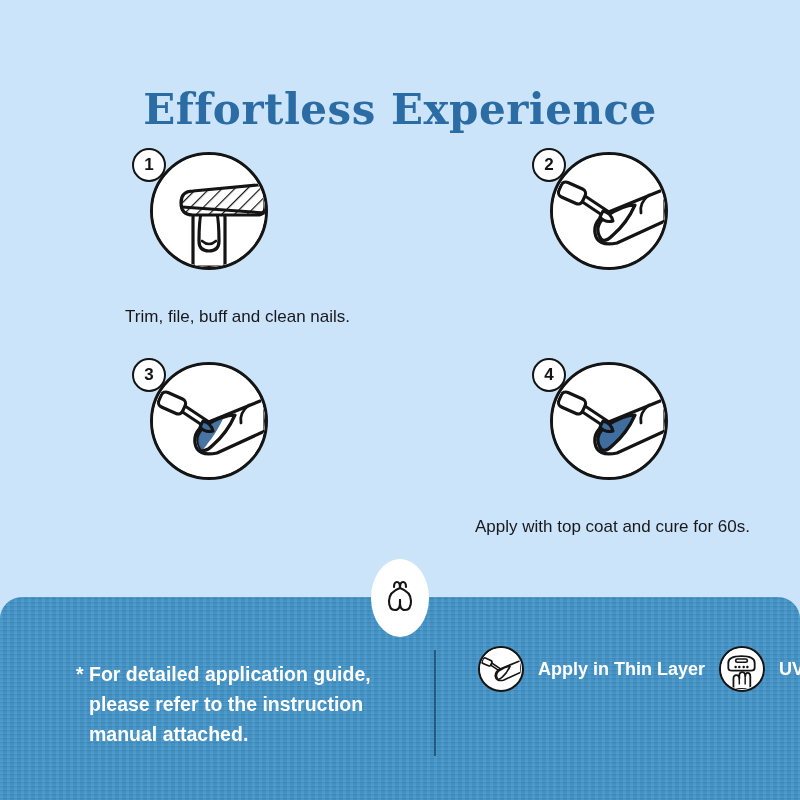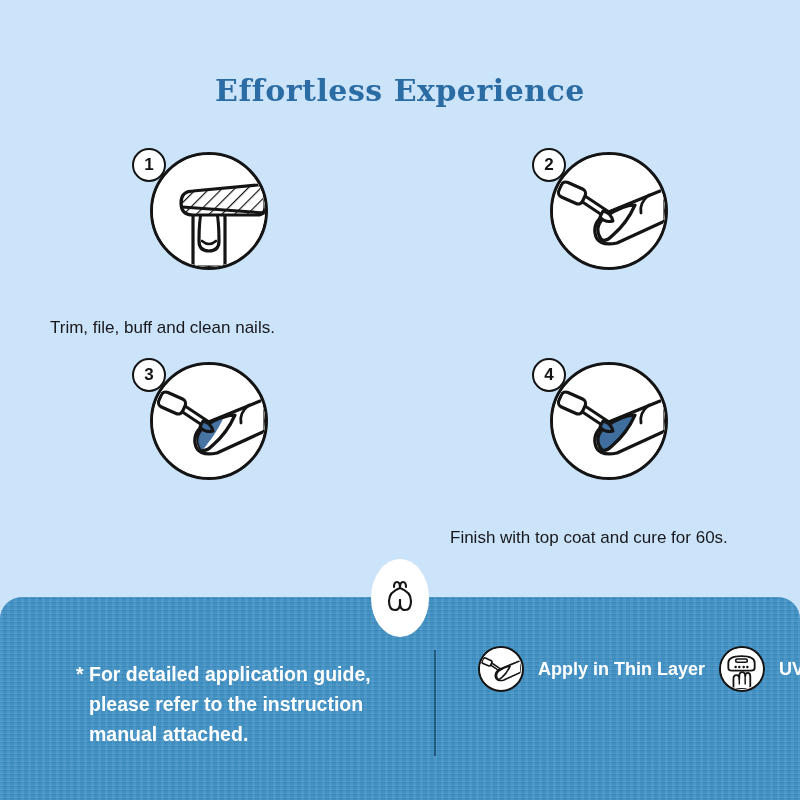--- a/index.html
+++ b/index.html
@@ -19,26 +19,26 @@
     position: relative;
     width: 800px;
     height: 800px;
     background: #cce4fa;
     overflow: hidden;
   }
 
   
   .title {
     position: absolute;
-    top: 73px;
+    top: 85px;
     left: 0;
     width: 800px;
     text-align: center;
     font-family: "DejaVu Serif", "Liberation Serif", serif;
-    font-size: 30px;
+    font-size: 42px;
     font-weight: 700;
     letter-spacing: 0.5px;
     color: #2a6ca3;
     white-space: nowrap;
   }
 
   
   .steps {
     position: absolute;
     top: 150px;
@@ -86,23 +86,23 @@
     display: flex;
     align-items: center;
     justify-content: center;
     font-family: "Liberation Sans", sans-serif;
     font-size: 17px;
     font-weight: 700;
     color: #141414;
     z-index: 4;
   }
   .step-caption {
-    margin-top: 27px;
+    margin-top: 16px;
     width: 300px;
-    text-align: left;
+    text-align: right;
     font-family: "Liberation Sans", sans-serif;
     font-size: 17px;
     line-height: 25px;
     color: #18181c;
   }
 
   
   .panel {
     position: absolute;
     left: 0;
@@ -327,21 +327,21 @@
 
               <rect x="6" y="30" width="26" height="16" rx="5" transform="rotate(24 19 38)" fill="#fff" stroke="#141414" stroke-width="3.2"></rect>
               <line x1="28" y1="46" x2="52" y2="62" stroke="#141414" stroke-width="3"></line>
               <line x1="32" y1="41" x2="56" y2="57" stroke="#141414" stroke-width="3"></line>
               <path d="M50 56 Q58 58 60 66 Q52 68 47 62 Z" fill="#3e6d9e" stroke="#141414" stroke-width="3" stroke-linejoin="round"></path>
             </g>
           </svg>
         </div>
         <div class="badge">4</div>
       </div>
-      <div class="step-caption">Finish with top coat and cure for 60s.</div>
+      <div class="step-caption">Apply with top coat and cure for 60s.</div>
     </div>
 
   </div>
 
   <div class="panel">
     <div class="panel-texture"></div>
     <div class="panel-texture2"></div>
   </div>
 
   <div class="logo-badge">

